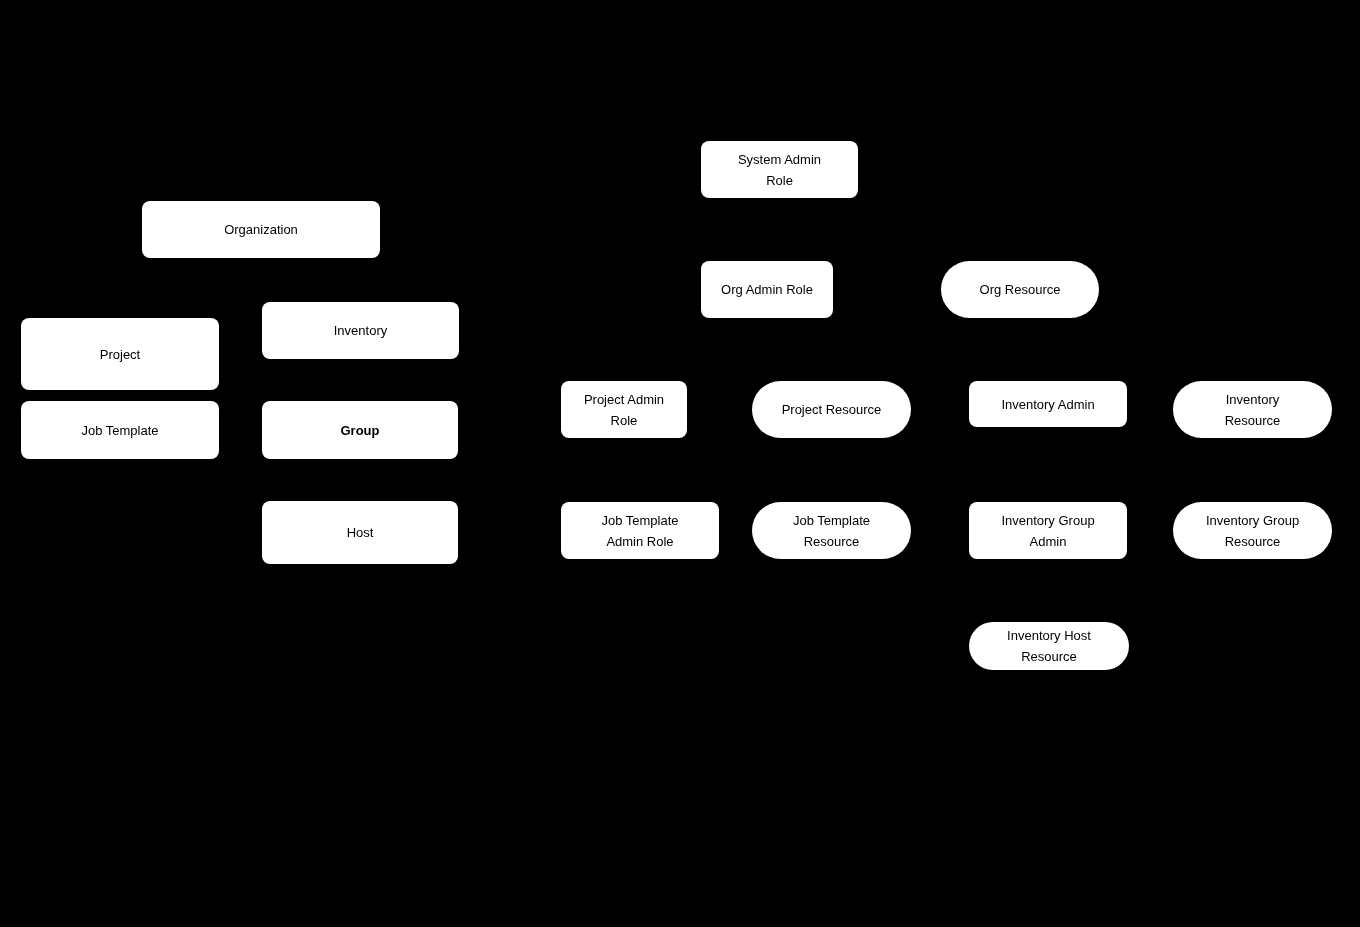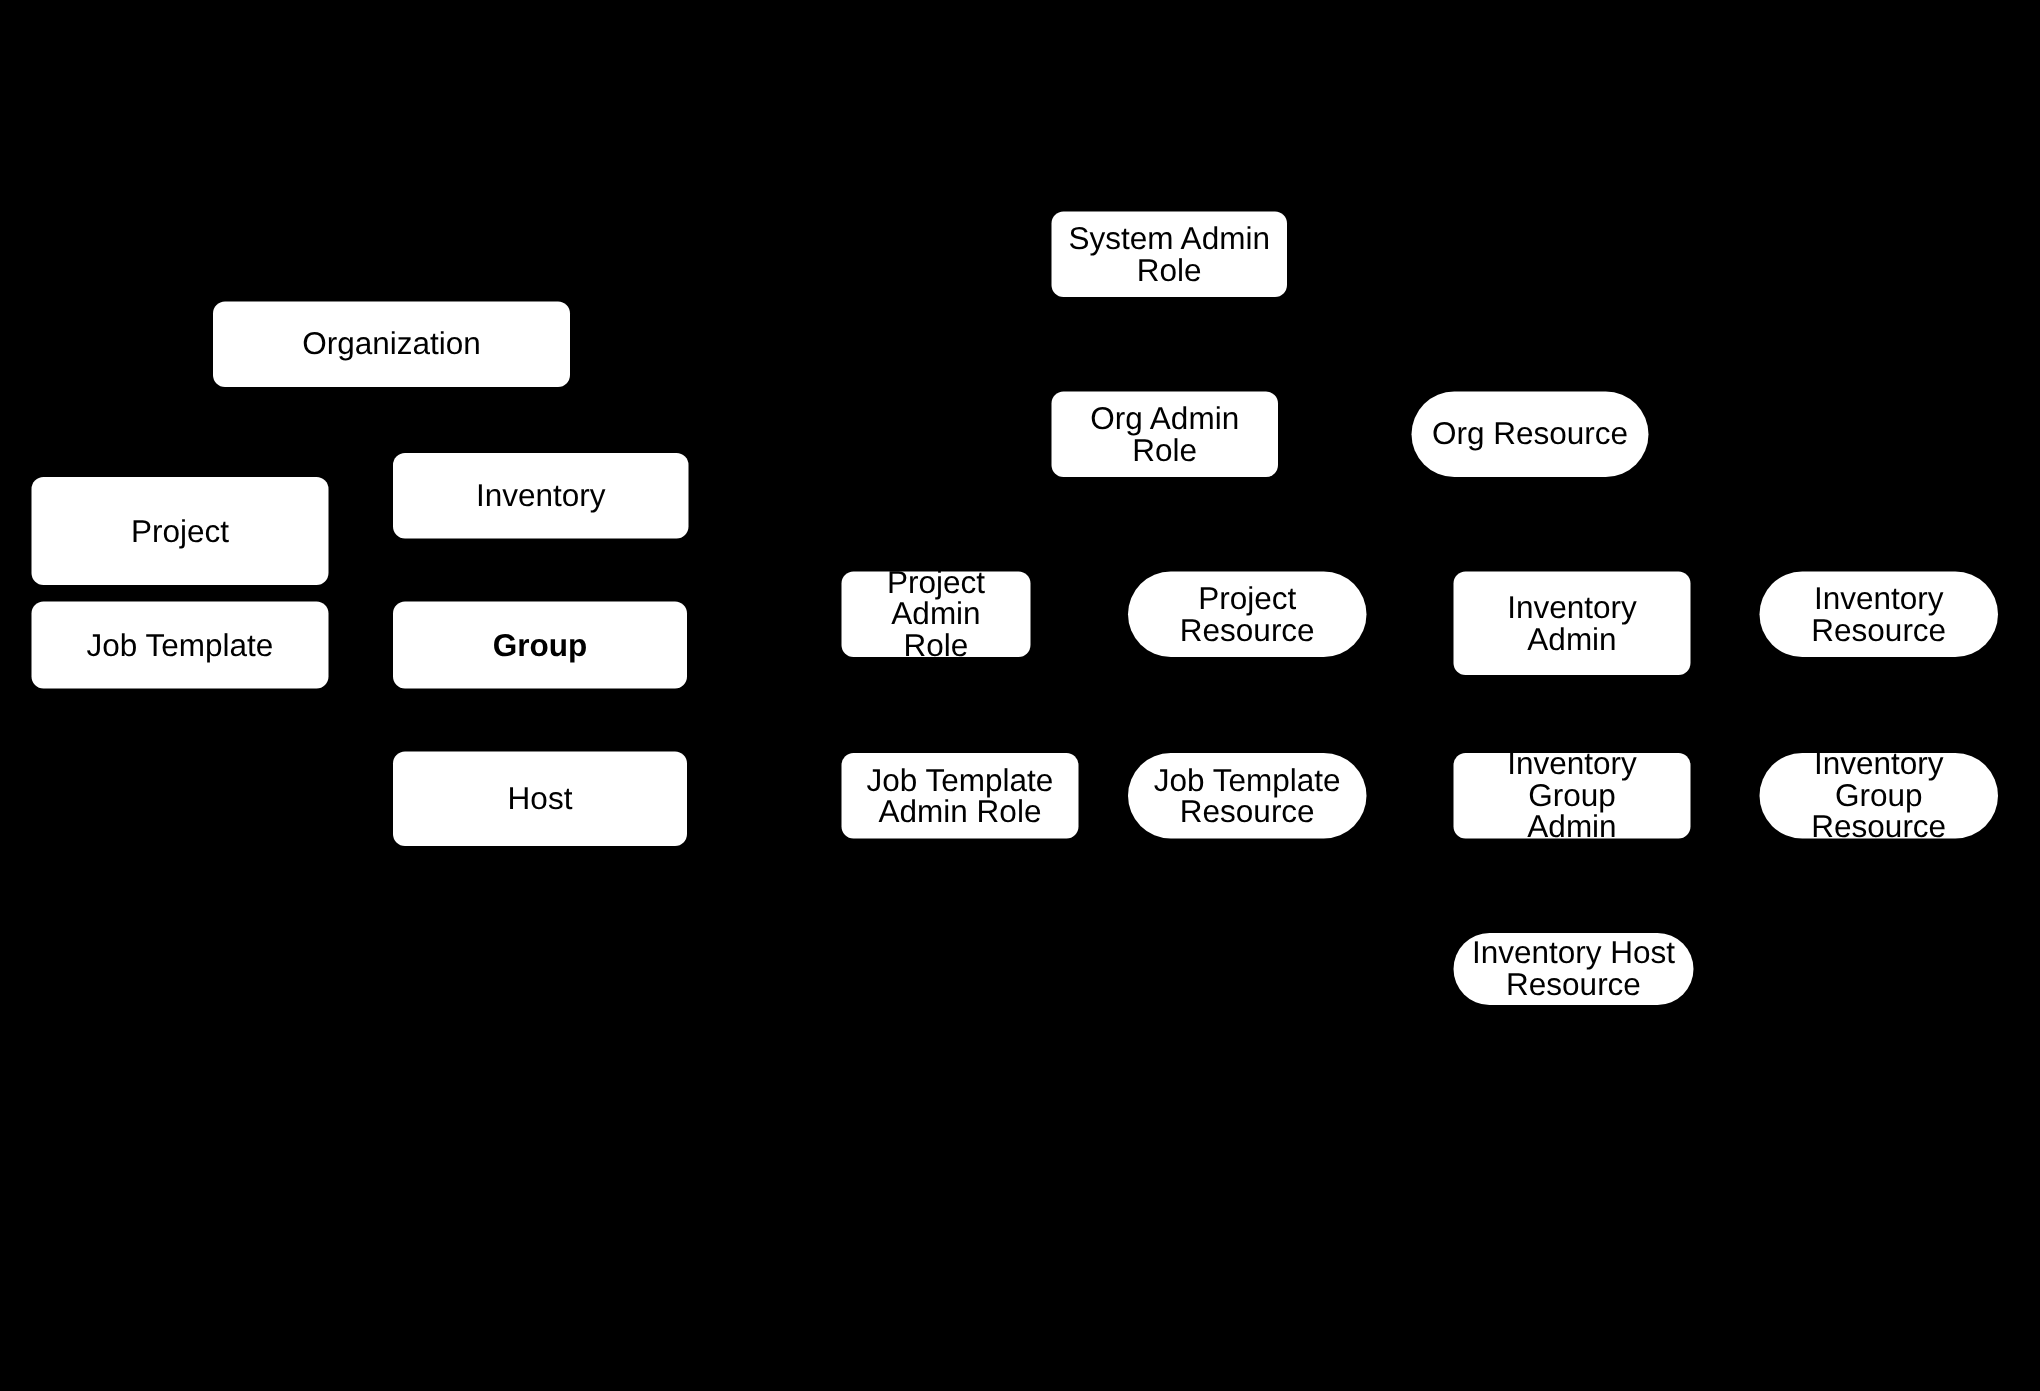--- a/index.html
+++ b/index.html
@@ -16,42 +16,42 @@
     font-family: "Liberation Sans", sans-serif;
   }
   .node {
     position: absolute;
     background: #ffffff;
     color: #000000;
     display: flex;
     align-items: center;
     justify-content: center;
     text-align: center;
-    font-size: 21px;
+    font-size: 13px;
     line-height: 21px;
     white-space: pre-line;
     border-radius: 8px;
     box-sizing: border-box;
     padding: 2px 6px;
   }
   .pill {
     border-radius: 28.5px;
   }
   
   .n-organization            { left: 142px;  top: 201px; width: 238px; height: 57px; }
   .n-project                 { left: 21px;   top: 302px; width: 198px; height: 72px; margin-top: 16px; }
   .n-inventory               { left: 262px;  top: 302px; width: 197px; height: 57px; }
   .n-job-template            { left: 21px;   top: 401px; width: 198px; height: 58px; }
   .n-group                   { left: 262px;  top: 401px; width: 196px; height: 58px; font-weight: bold; }
   .n-host                    { left: 262px;  top: 501px; width: 196px; height: 63px; }
   
   .n-system-admin-role       { left: 701px;  top: 141px; width: 157px; height: 57px; }
-  .n-org-admin-role          { left: 701px;  top: 261px; width: 151px; height: 57px; }
+  .n-org-admin-role          { left: 701px;  top: 261px; width: 132px; height: 57px; }
   .n-project-admin-role      { left: 561px;  top: 381px; width: 126px; height: 57px; }
-  .n-inventory-admin         { left: 969px;  top: 381px; width: 158px; height: 69px; }
+  .n-inventory-admin         { left: 969px;  top: 381px; width: 158px; height: 46px; }
   .n-job-template-admin-role { left: 561px;  top: 502px; width: 158px; height: 57px; }
   .n-inventory-group-admin   { left: 969px;  top: 502px; width: 158px; height: 57px; }
   
   .n-org-resource            { left: 941px;  top: 261px; width: 158px; height: 57px; }
   .n-project-resource        { left: 752px;  top: 381px; width: 159px; height: 57px; }
   .n-inventory-resource      { left: 1173px; top: 381px; width: 159px; height: 57px; }
   .n-job-template-resource   { left: 752px;  top: 502px; width: 159px; height: 57px; }
   .n-inventory-group-resource{ left: 1173px; top: 502px; width: 159px; height: 57px; }
   .n-inventory-host-resource { left: 969px;  top: 622px; width: 160px; height: 48px; }
 </style>

